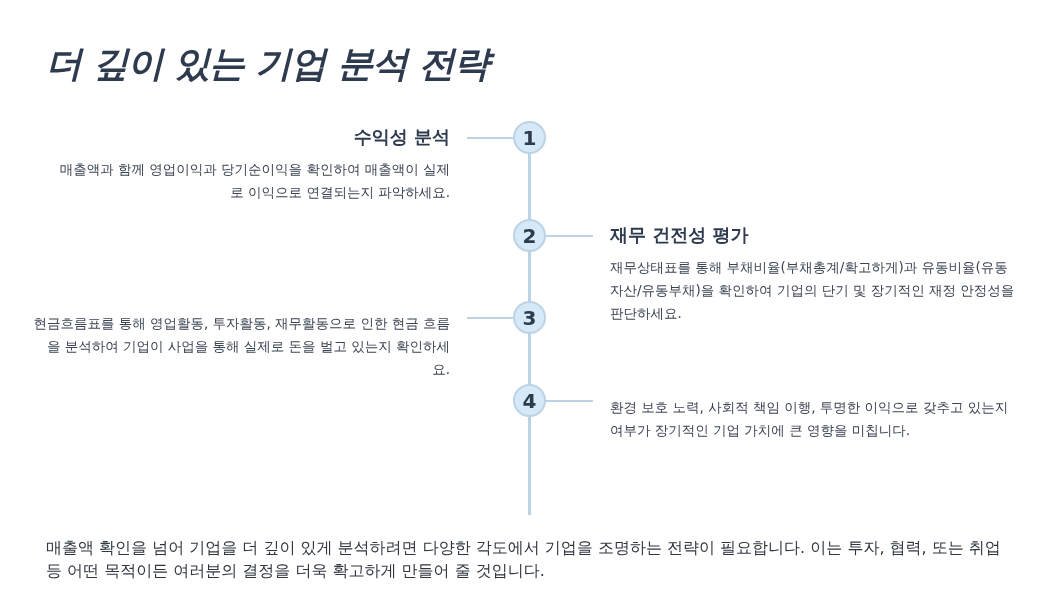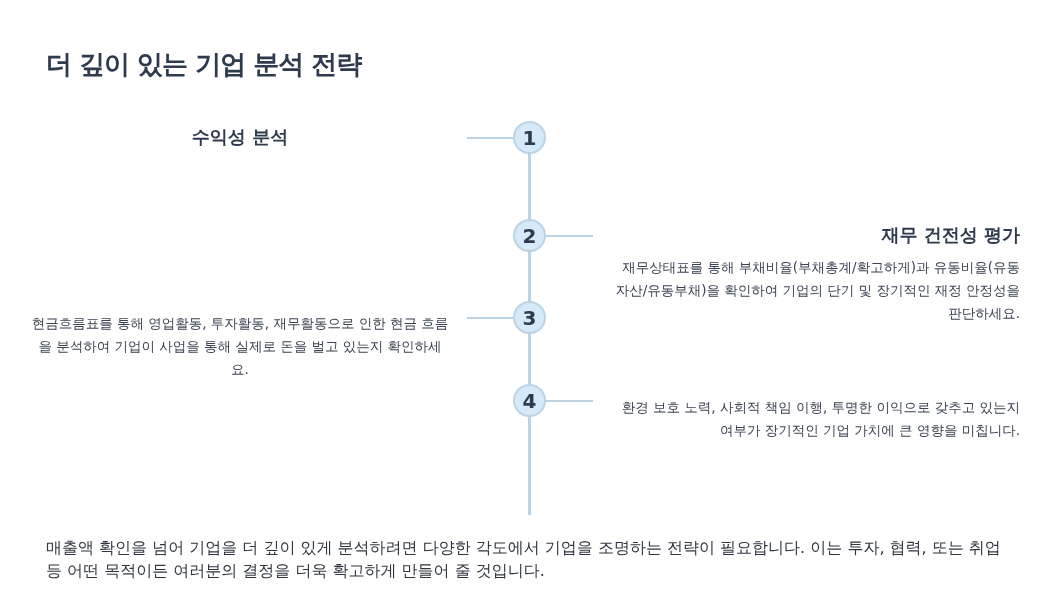--- a/index.html
+++ b/index.html
@@ -3,43 +3,43 @@
 <meta charset="utf-8">
 <style>
   html, body { margin: 0; padding: 0; background: #ffffff; }
   body {
     width: 1057px; height: 610px; position: relative; overflow: hidden;
     font-family: "DejaVu Sans", "Liberation Sans", sans-serif;
     color: #2f3b4c;
   }
   .title {
     position: absolute; left: 46px; top: 34px;
-    font-size: 26px; font-weight: bold; color: #2e3a4d;
-    letter-spacing: -1px; margin: 0; line-height: 60px;
+    font-size: 36px; font-weight: bold; color: #2e3a4d;
+    letter-spacing: -1px; margin: 0; line-height: 60px; font-style: italic;
   }
   .vline {
     position: absolute; left: 528px; top: 138px; width: 3px; height: 377px;
     background: #bcd3e6;
   }
   .circle {
     position: absolute; width: 33px; height: 33px; border-radius: 50%;
     background: #d6e9f8; border: 2px solid #bcd3e6;
     box-sizing: border-box;
     display: flex; align-items: center; justify-content: center;
     font-size: 20px; font-weight: bold; color: #2e3a4d;
     left: 513px;
   }
   .hline {
     position: absolute; height: 2px; background: #bcd3e6;
   }
   .hline.left { left: 467px; width: 47px; }
   .hline.right { left: 546px; width: 47px; }
   .item { position: absolute; }
-  .item.left { right: 607px; text-align: center; width: 420px; }
-  .item.right { left: 610px; text-align: right; width: 410px; }
+  .item.left { right: 607px; text-align: right; width: 420px; }
+  .item.right { left: 610px; text-align: left; width: 410px; }
   .item h2 {
     margin: 0; font-size: 18px; font-weight: bold; color: #2e3a4d;
     line-height: 26px;
   }
   .item p {
     margin: 8px 0 0 0; font-size: 13.5px; line-height: 23px; color: #3a4352;
   }
   .footer {
     position: absolute; left: 46px; top: 536px; width: 975px;
     font-size: 16px; line-height: 23px; color: #2f3640; margin: 0;
@@ -49,20 +49,21 @@
 <body>
 
 <h1 class="title">더 깊이 있는 기업 분석 전략</h1>
 
 <div class="vline"></div>
 
 <div class="hline left" style="top:137px;"></div>
 <div class="circle" style="top:121px;">1</div>
 <div class="item left" style="top:124px;">
   <h2>수익성 분석</h2>
+  <p style="width:400px; margin-left:auto;">매출액과 함께 영업이익과 당기순이익을 확인하여 매출액이 실제로 이익으로 연결되는지 파악하세요.</p>
 </div>
 
 <div class="hline right" style="top:235px;"></div>
 <div class="circle" style="top:219px;">2</div>
 <div class="item right" style="top:222px;">
   <h2>재무 건전성 평가</h2>
   <p>재무상태표를 통해 부채비율(부채총계/확고하게)과 유동비율(유동자산/유동부채)을 확인하여 기업의 단기 및 장기적인 재정 안정성을 판단하세요.</p>
 </div>
 
 <div class="hline left" style="top:317px;"></div>

